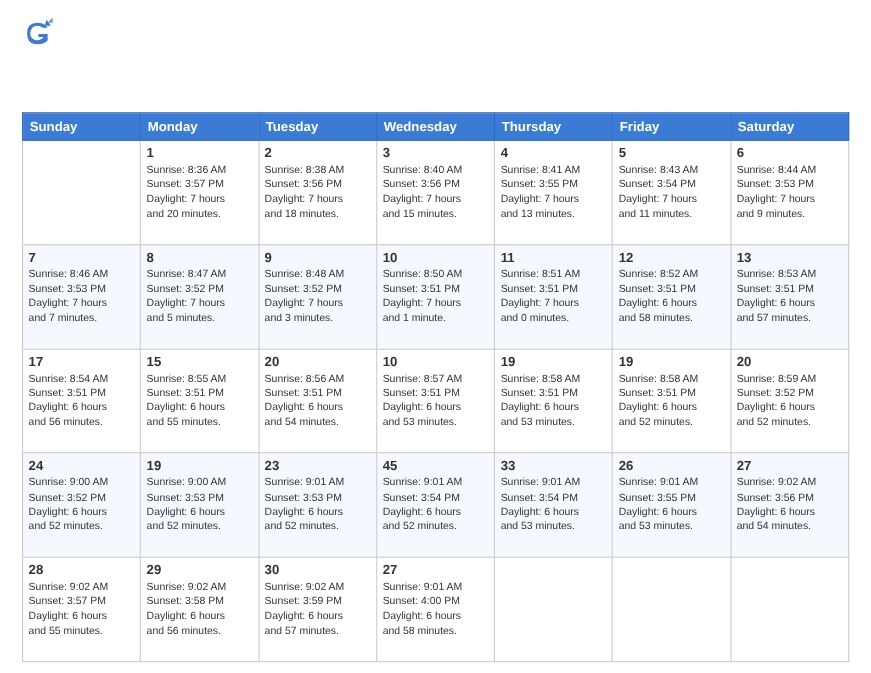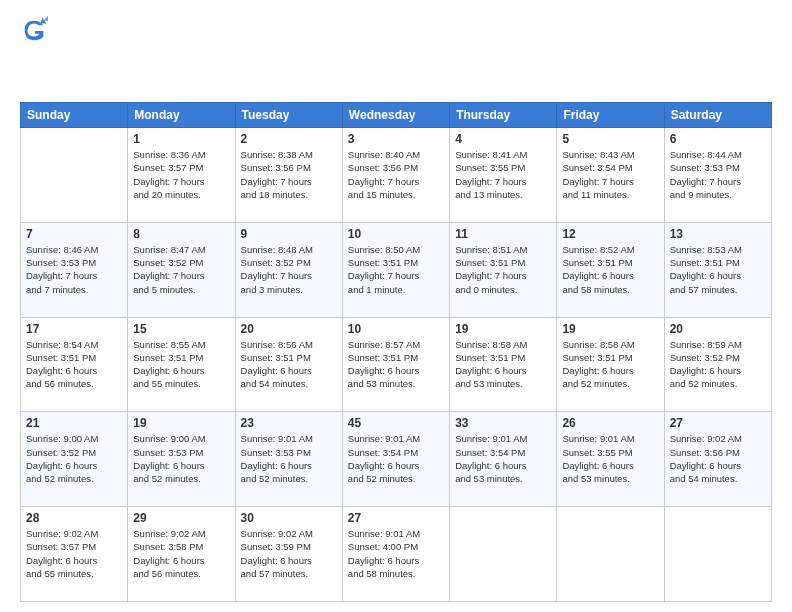--- a/index.html
+++ b/index.html
@@ -222,21 +222,21 @@
             <span class="day-number">19</span>
             <div class="day-info">Sunrise: 8:58 AM<br>Sunset: 3:51 PM<br>Daylight: 6 hours<br>and 52 minutes.</div>
           </td>
           <td>
             <span class="day-number">20</span>
             <div class="day-info">Sunrise: 8:59 AM<br>Sunset: 3:52 PM<br>Daylight: 6 hours<br>and 52 minutes.</div>
           </td>
         </tr>
         <tr>
           <td>
-            <span class="day-number">21</span>
+            <span class="day-number">24</span>
             <div class="day-info">Sunrise: 9:00 AM<br>Sunset: 3:52 PM<br>Daylight: 6 hours<br>and 52 minutes.</div>
           </td>
           <td>
             <span class="day-number">19</span>
             <div class="day-info">Sunrise: 9:00 AM<br>Sunset: 3:53 PM<br>Daylight: 6 hours<br>and 52 minutes.</div>
           </td>
           <td>
             <span class="day-number">23</span>
             <div class="day-info">Sunrise: 9:01 AM<br>Sunset: 3:53 PM<br>Daylight: 6 hours<br>and 52 minutes.</div>
           </td>

